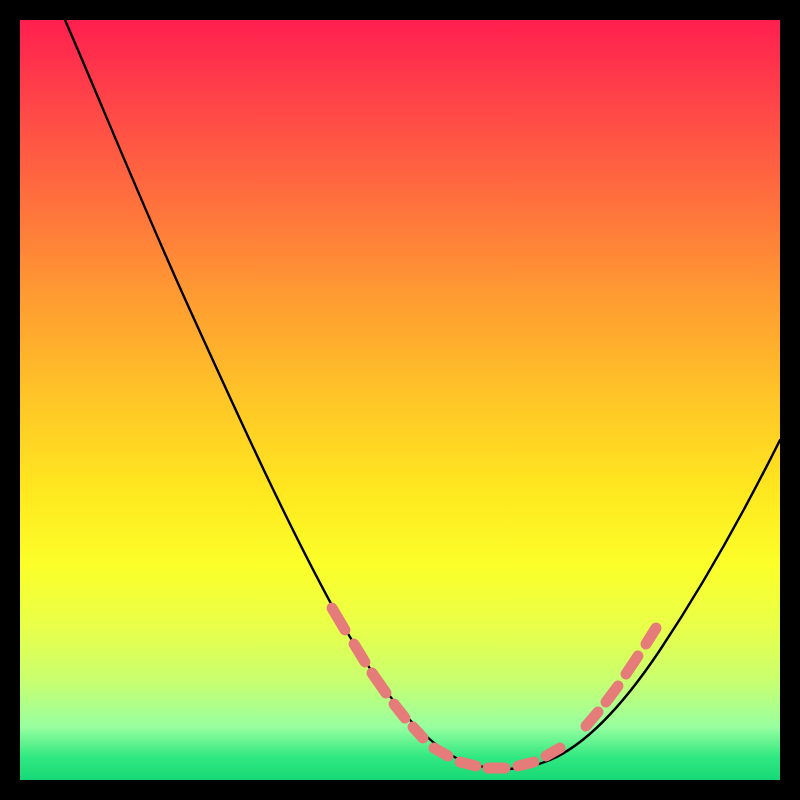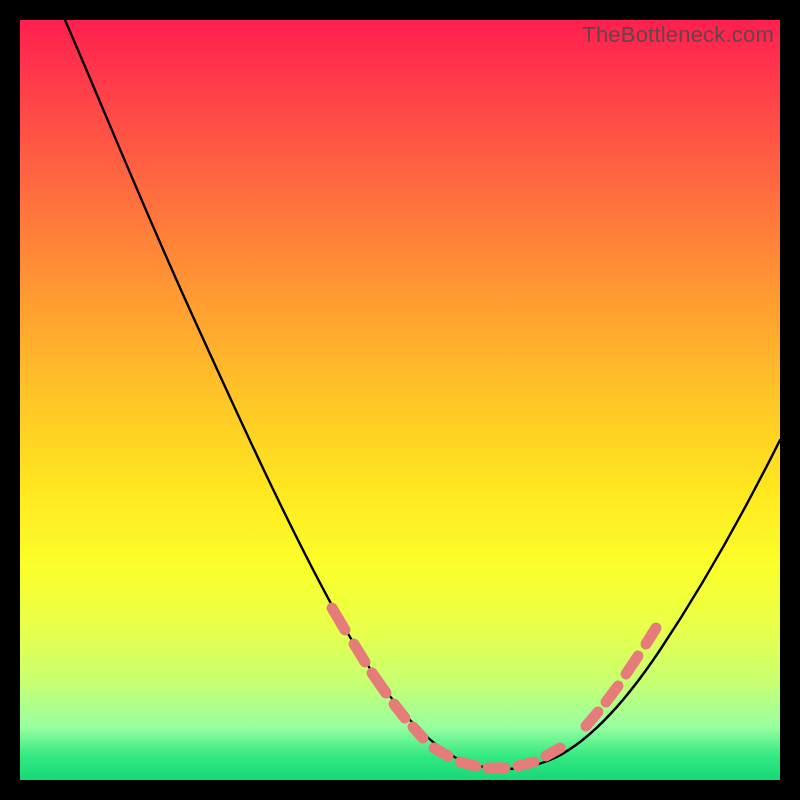--- a/index.html
+++ b/index.html
@@ -68,21 +68,20 @@
     stroke-width: 11;
     stroke-linecap: round;
   }
 </style>
 </head>
 <body>
 
 <div class="frame">
   <div class="plot">
 
-    <div class="watermark">TheBottleneck.com</div>
 
     <svg class="curves" viewBox="0 0 760 760" preserveAspectRatio="none">
 
       <path class="curve-line" d="M 45 0
                C 80 80, 120 180, 170 290
                C 220 400, 270 510, 320 600
                C 360 670, 400 720, 440 740
                C 470 752, 500 752, 530 740
                C 565 725, 600 690, 640 630
                C 680 570, 720 500, 760 420"></path>

